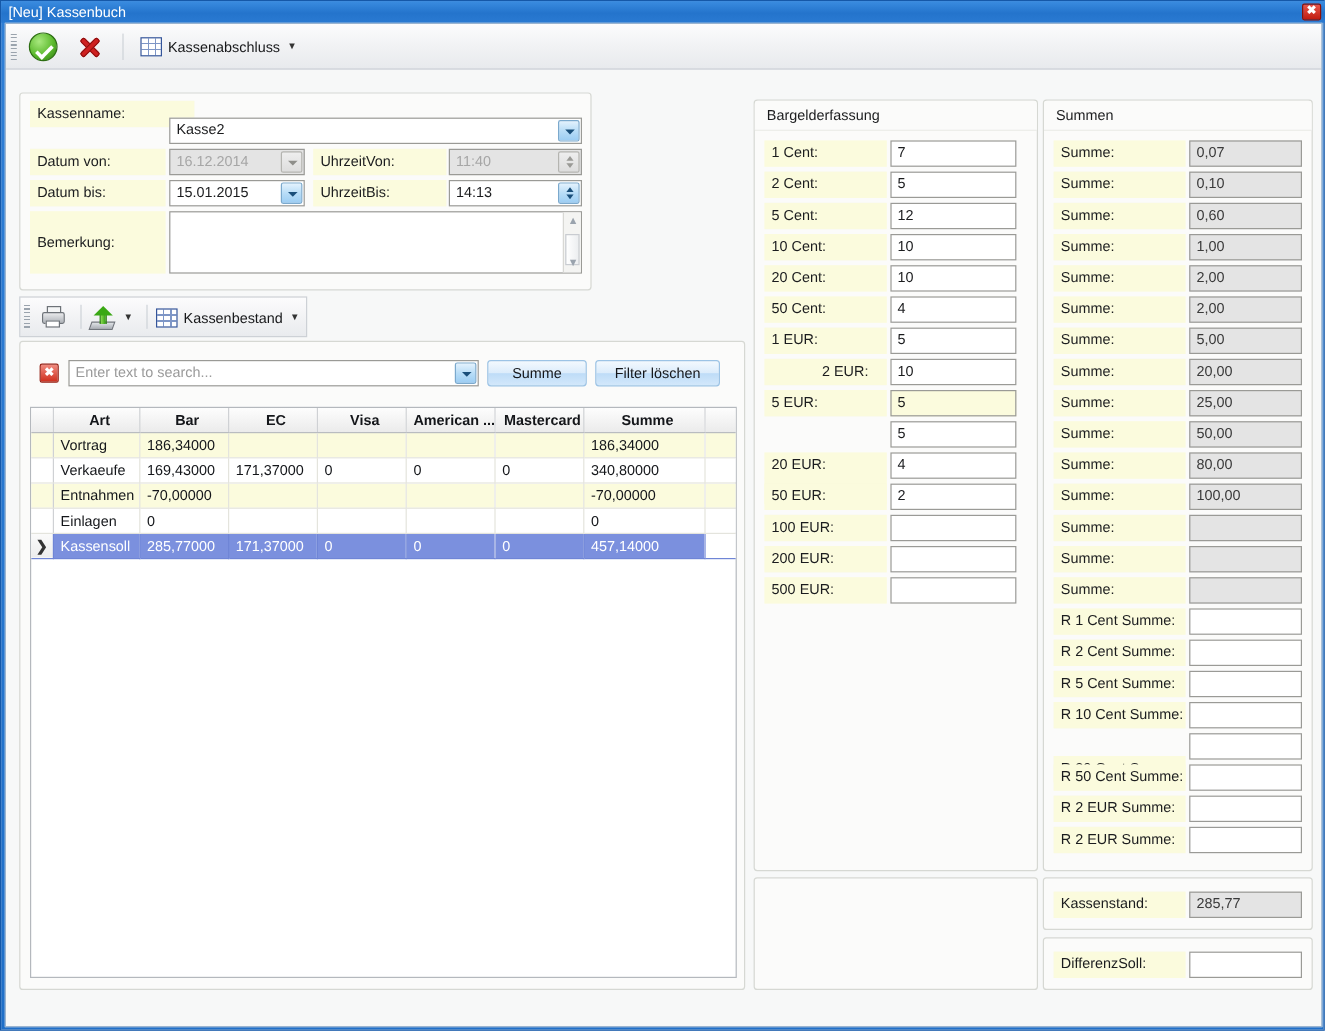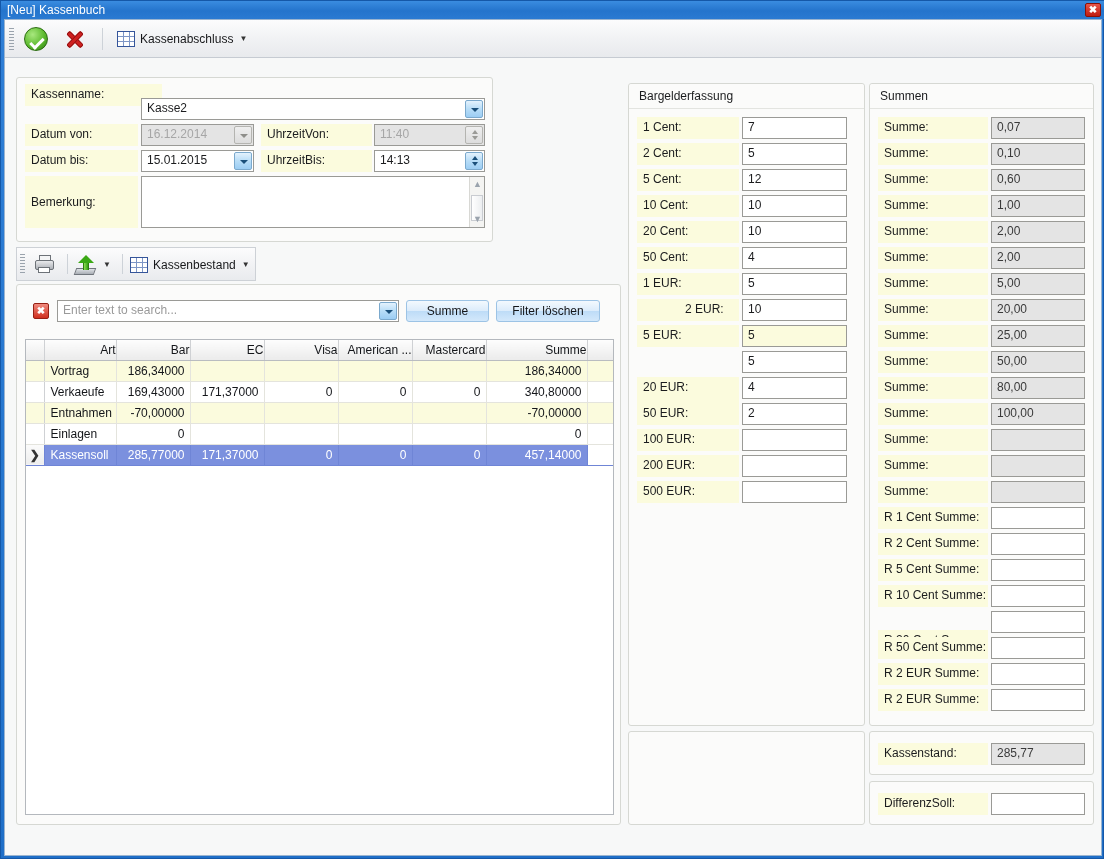--- a/index.html
+++ b/index.html
@@ -265,22 +265,22 @@
     line-height: 20px;
   }
 
   
   #grid { position: absolute; border: 1px solid #b4b8bd; background: #ffffff; overflow: hidden; }
   #grid table { border-collapse: collapse; table-layout: fixed; width: 100%; }
   #grid th {
     background: linear-gradient(to bottom, #fdfdfd 0%, #ebebeb 100%);
     border-right: 1px solid #cfd1d4;
     border-bottom: 1px solid #b9bcc0;
-    font-weight: normal; font-size: 12px; color: #14161a;
-    text-align: right; padding: 0 0 0 6px;
+    font-weight: bold; font-size: 12px; color: #14161a;
+    text-align: center; padding: 0 0 0 6px;
     height: 20px;
     white-space: nowrap; overflow: hidden;
   }
   #grid th.rowsel { width: 18px; padding: 0; }
   #grid td {
     border-right: 1px solid #e4e4dd;
     border-bottom: 1px solid #e4e4dd;
     font-size: 12px; color: #14161a;
     height: 21px; padding: 0 5px 0 6px;
     white-space: nowrap; overflow: hidden;
@@ -291,21 +291,21 @@
     border-right: 1px solid #cfd1d4;
     text-align: center; color: #555;
   }
   #grid tr.odd td { background: #fbfbdd; }
   #grid tr.even td { background: #ffffff; }
   #grid tr.sel td { background: #7b90de; color: #ffffff; border-right-color: #6f85d6; border-bottom-color: #6f85d6; }
   #grid tr.sel td.rowsel {
     background: linear-gradient(to bottom, #fbfbfb 0%, #ededed 100%);
     color: #333; font-weight: bold;
   }
-  .num { text-align: right; }
+  .num { }
 </style>
 </head>
 <body>
 
 <div id="window">
 
   <div id="titlebar">
     <span>[Neu] Kassenbuch</span>
     <div id="close-btn">✖</div>
   </div>

